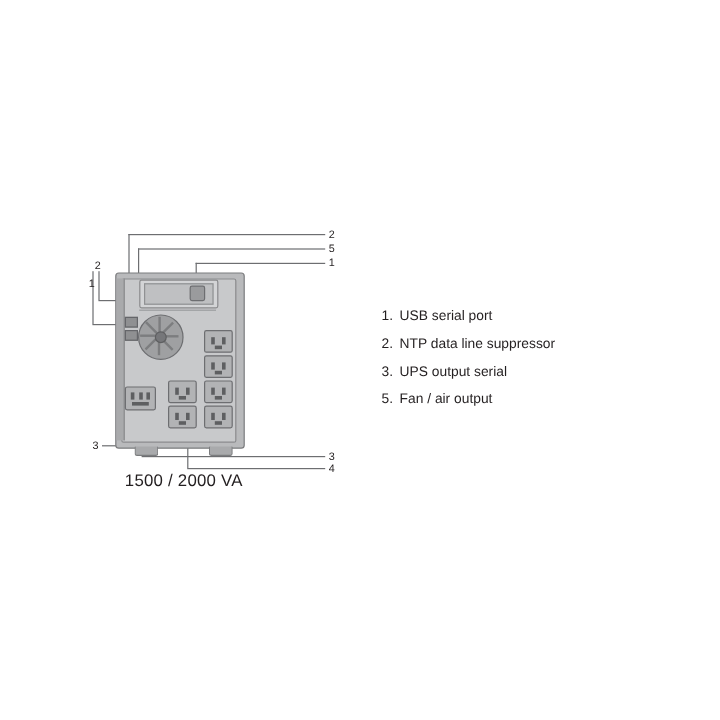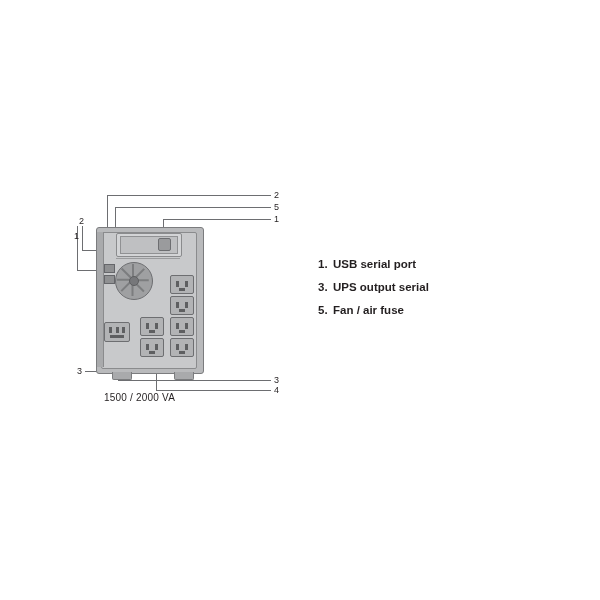--- a/index.html
+++ b/index.html
@@ -27,33 +27,32 @@
     position: absolute;
     left: 318px;
     top: 253px;
     width: 260px;
   }
   .legend-item {
     font-size: 11.5px;
     line-height: 23px;
     color: #231f20;
     white-space: nowrap;
-    font-weight: bold;
   }
   .legend-num {
     display: inline-block;
     width: 15px;
   }
 
   
   .caption {
     position: absolute;
     left: 104px;
     top: 392px;
-    font-size: 10px;
+    font-size: 14px;
     color: #231f20;
     letter-spacing: 0.2px;
   }
 
   
   .callout {
     position: absolute;
     font-size: 9px;
     color: #231f20;
     line-height: 10px;
@@ -356,20 +355,23 @@
   <div class="callout" style="left:274px; top:375px;">3</div>
   <div class="callout" style="left:274px; top:385px;">4</div>
 
   <div class="caption">1500 / 2000 VA</div>
 
   <div class="legend">
     <div class="legend-item">
       <span class="legend-num">1.</span><span>USB serial port</span>
     </div>
     <div class="legend-item">
+      <span class="legend-num">2.</span><span>NTP data line suppressor</span>
+    </div>
+    <div class="legend-item">
       <span class="legend-num">3.</span><span>UPS output serial</span>
     </div>
     <div class="legend-item">
-      <span class="legend-num">5.</span><span>Fan / air fuse</span>
+      <span class="legend-num">5.</span><span>Fan / air output</span>
     </div>
   </div>
 
 </div>
 
 </body></html>

